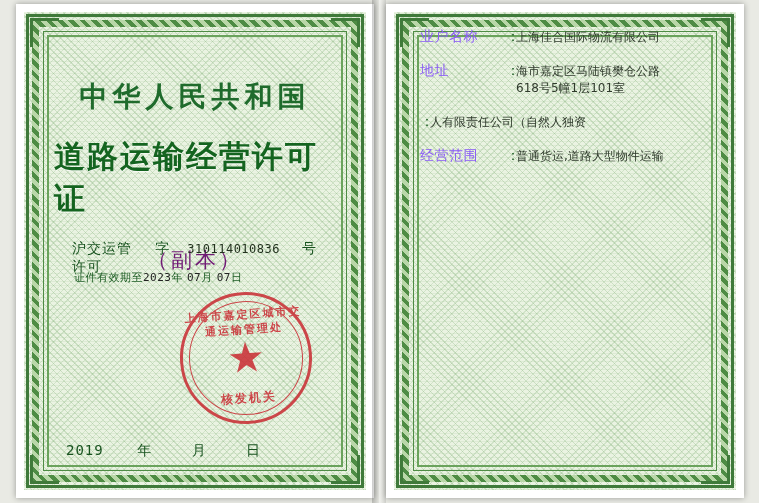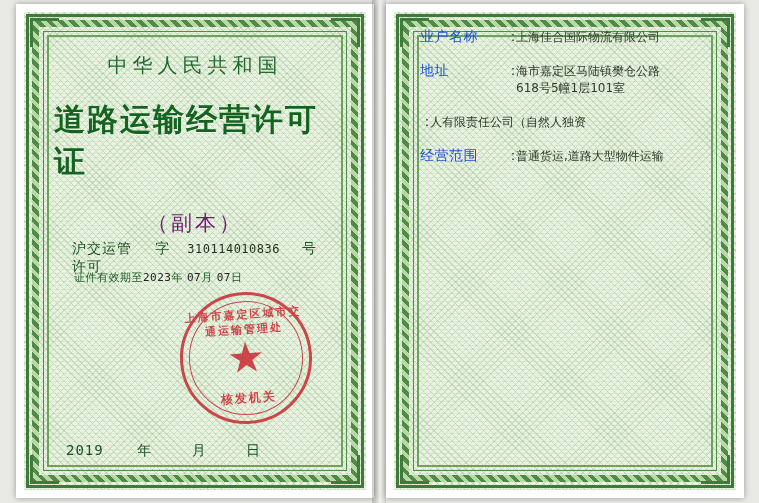--- a/index.html
+++ b/index.html
@@ -91,25 +91,25 @@
   .corner.bl { bottom: 14px; left: 14px;  border-right: none; border-top: none; }
   .corner.br { bottom: 14px; right: 14px; border-left: none;  border-top: none; }
 
   
   .content {
     position: absolute;
     inset: 36px 38px;
     color: #1e6a2e;
   }
   .nation {
-    margin-top: 12px;
+    margin-top: 38px;
     text-align: center;
-    font-size: 20px;
+    font-size: 28px;
     letter-spacing: 5px;
-    font-weight: normal;
+    font-weight: bold;
     color: #1f6b2c;
     font-family: "DejaVu Sans", sans-serif;
   }
   .doc-title {
     margin-top: 20px;
     font-size: 31px;
     letter-spacing: 2px;
     font-weight: bold;
     color: #14641f;
     font-family: "DejaVu Sans", sans-serif;
@@ -232,21 +232,21 @@
   .r-row {
     display: flex;
     align-items: baseline;
     margin-bottom: 16px;
     font-family: "DejaVu Sans", sans-serif;
   }
   .r-label {
     width: 86px;
     flex: none;
     font-size: 14px;
-    color: #1d4ed8;
+    color: #8b5cf6;
     letter-spacing: 0.5px;
     text-align: justify;
   }
   .r-colon {
     width: 10px;
     flex: none;
     font-size: 14px;
     color: #1d5c24;
   }
   .r-value {

